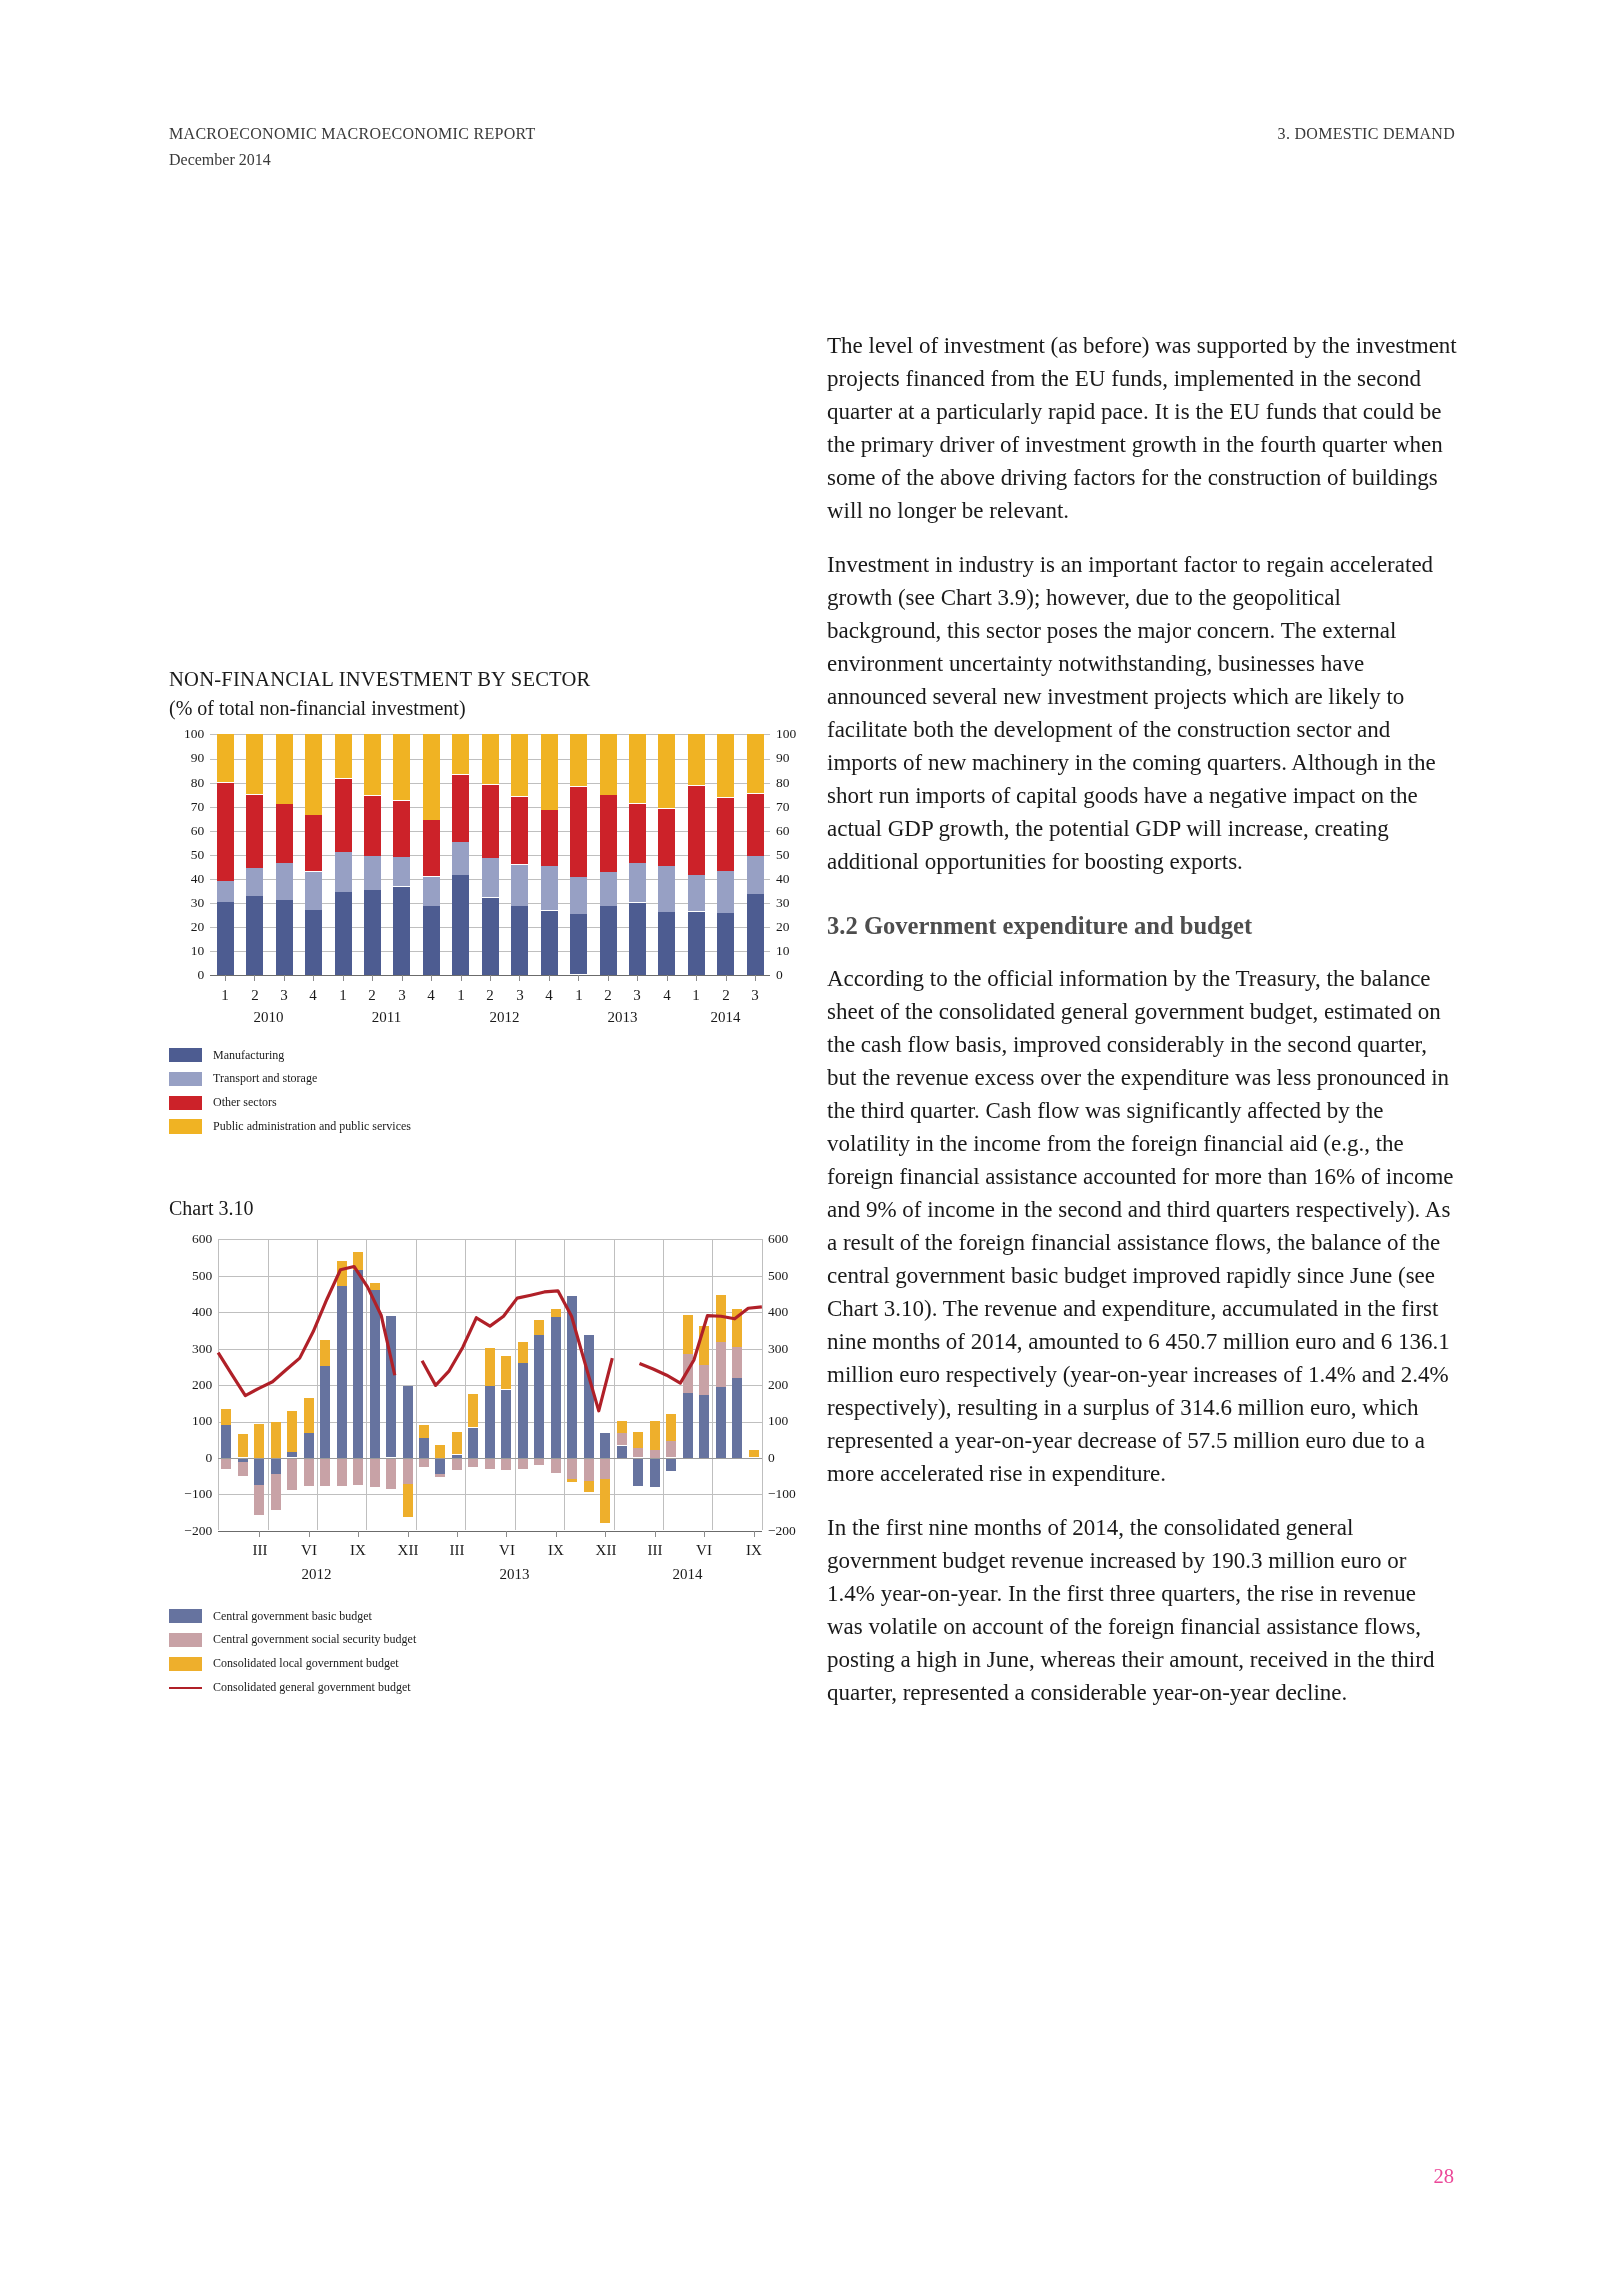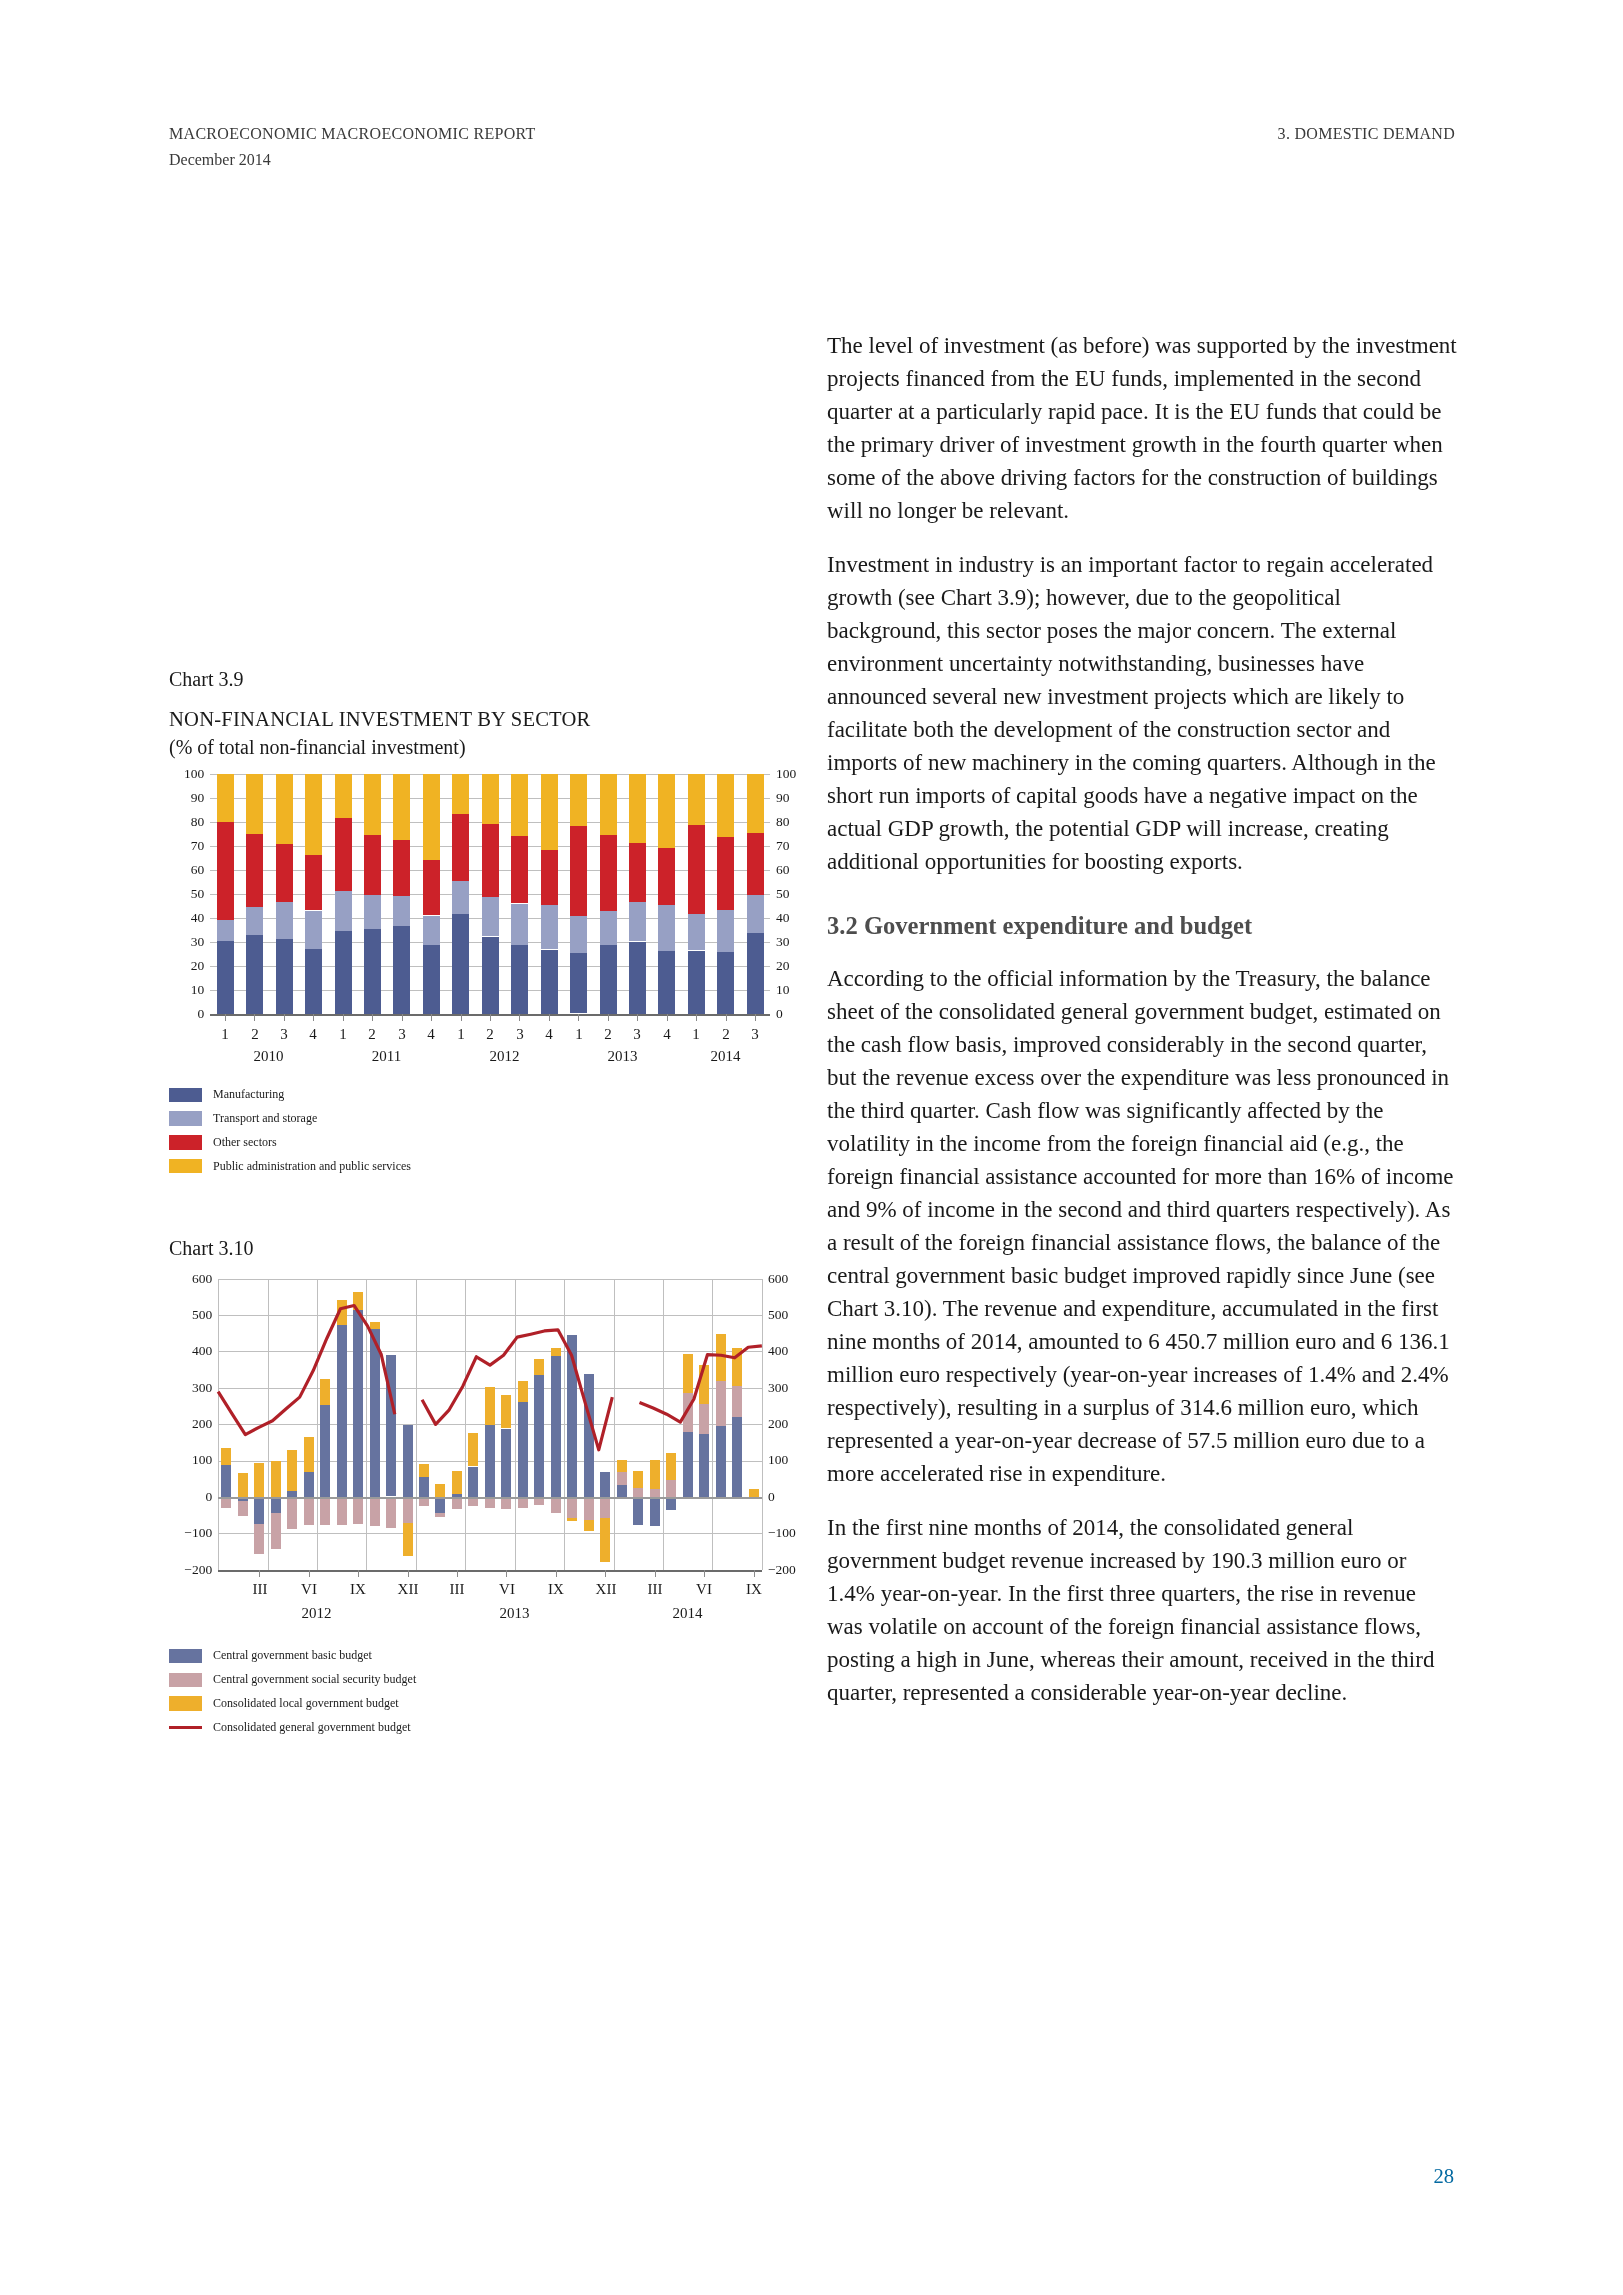--- a/index.html
+++ b/index.html
@@ -53,38 +53,37 @@
   .ylab-yr{position:absolute;font-size:15px;text-align:center;line-height:15px;}
 
   
   .legend{margin-top:11px;}
   .leg-row{display:flex;align-items:center;margin-bottom:4.8px;height:19px;}
   .leg-sw{width:33px;height:14.3px;margin-right:11px;flex:0 0 auto;}
   .leg-line{width:33px;height:14.3px;margin-right:11px;flex:0 0 auto;position:relative;}
   .leg-line:after{content:"";position:absolute;left:0;top:6.3px;width:33px;height:2.4px;background:#b02028;}
   .leg-txt{font-size:12px;line-height:19px;}
 
-  .pageno{position:absolute;right:169px;top:2165px;font-size:20.6px;color:#0369a1;}
+  .pageno{position:absolute;right:169px;top:2165px;font-size:20.6px;color:#ec4899;}
   svg{display:block;}
 </style>
 </head>
 <body>
 
 <div class="page">
 
   <div class="runhead">
     <span class="rh-left">MACROECONOMIC MACROECONOMIC REPORT</span>
     <span class="rh-right">3. DOMESTIC DEMAND</span>
     <span class="rh-date">December 2014</span>
   </div>
 
   <div class="col-left">
 
     <div class="chart-block">
-      <div class="chart-num">Chart 3.9</div>
       <div class="chart-title">NON-FINANCIAL INVESTMENT BY SECTOR</div>
       <div class="chart-units">(% of total non-financial investment)</div>
 
       <div class="plot" id="plot39" style="width:642px;height:305px;">
           <div class="gridline" style="left: 41px; top: 245px; width: 560px;"></div>
           <div class="axis-lab" style="left: 3.2px; top: 238px;">0</div>
           <div class="axis-lab r" style="left: 607px; top: 238px;">0</div>
           <div class="gridline" style="left: 41px; top: 221px; width: 560px;"></div>
           <div class="axis-lab" style="left: 3.2px; top: 214px;">10</div>
           <div class="axis-lab r" style="left: 607px; top: 214px;">10</div>

